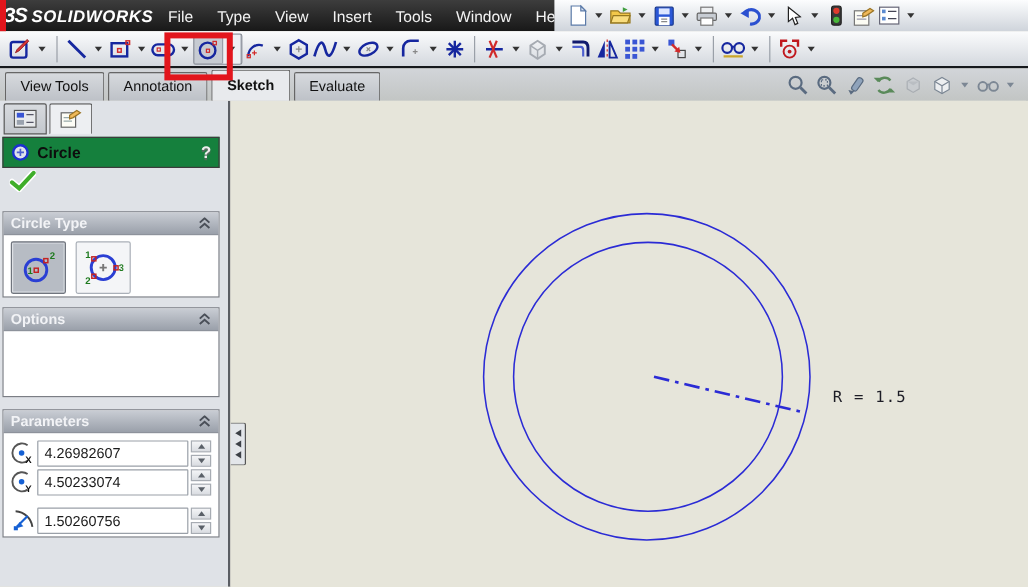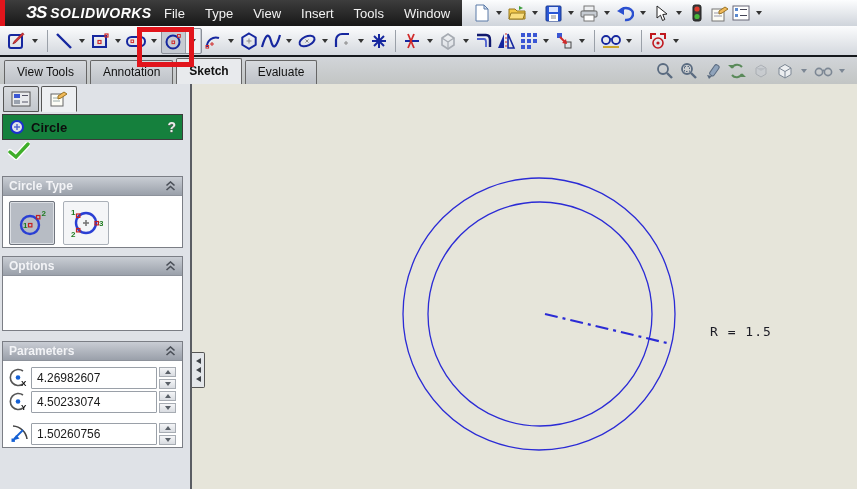--- a/index.html
+++ b/index.html
@@ -4,21 +4,21 @@
 <style>
   * { margin:0; padding:0; box-sizing:border-box; }
   html,body { width:857px; height:489px; overflow:hidden; }
   body { font-family:"Liberation Sans", sans-serif; position:relative; background:#e6e5da; }
   .app { position:absolute; inset:0; }
 
   
   .titlebar { position:absolute; left:0; top:0; width:857px; height:26px;
     background:linear-gradient(#3d3d3d,#181818); display:flex; align-items:center; }
   .red-stripe { position:absolute; left:0; top:0; width:5px; height:26px; background:#e2151c; z-index:30; }
-  .logo { display:flex; align-items:baseline; color:#fff; margin-left:26px; width:128px; }
+  .logo { display:flex; align-items:baseline; color:#fff; margin-left:2px; width:128px; }
   .logo-3s { font-style:italic; font-weight:bold; font-size:17px; letter-spacing:-1px; }
   .logo-sw { font-weight:bold; font-style:italic; font-size:14px; letter-spacing:0.5px; margin-left:4px; }
   .menus { display:flex; color:#f2f2f2; font-size:13px; }
   .menu-item { padding:6px 10px; cursor:default; }
   .pin { width:22px; height:22px; margin-left:4px; display:flex; align-items:center; justify-content:center;
     background:linear-gradient(#6a6a6a,#4a4a4a); border-radius:3px; }
   .qt { position:absolute; left:462px; top:0; width:395px; height:26px;
     background:linear-gradient(#fcfdfe,#cfd4db); display:flex; align-items:center; padding-left:8px; }
   .qt .tool { width:22px; height:22px; display:flex; align-items:center; justify-content:center; }
   .dd { width:0; height:0; border-left:3.5px solid transparent; border-right:3.5px solid transparent;
@@ -98,21 +98,21 @@
   .spin { width:17px; height:22px; display:flex; flex-direction:column; margin-left:2px; gap:2px; }
   .spin-btn { flex:1; background:linear-gradient(#f4f5f7,#d9dce1); border:1px solid #a7acb3;
     display:flex; align-items:center; justify-content:center; }
   .tri-up { width:0; height:0; border-left:3.5px solid transparent; border-right:3.5px solid transparent;
     border-bottom:4px solid #5a6068; }
   .tri-dn { width:0; height:0; border-left:3.5px solid transparent; border-right:3.5px solid transparent;
     border-top:4px solid #5a6068; }
 
   
   .canvas { position:relative; width:663px; height:405px; background:#e6e5da; overflow:hidden; }
-  .r-label { position:absolute; left:518px; top:240px; font-family:"DejaVu Sans Mono", monospace;
+  .r-label { position:absolute; left:502px; top:240px; font-family:"DejaVu Sans Mono", monospace;
     font-size:13px; color:#1d1d26; letter-spacing:1px; }
   .flyout { position:absolute; left:0; top:268px; width:13px; height:36px; background:#e3e6ea;
     border:1px solid #555; border-left:none; display:flex; flex-direction:column;
     align-items:center; justify-content:center; gap:3px; border-radius:0 2px 2px 0; }
   .tri-left { width:0; height:0; border-top:3.5px solid transparent; border-bottom:3.5px solid transparent;
     border-right:5px solid #3c4046; }
 </style>
 </head>
 <body>
 

